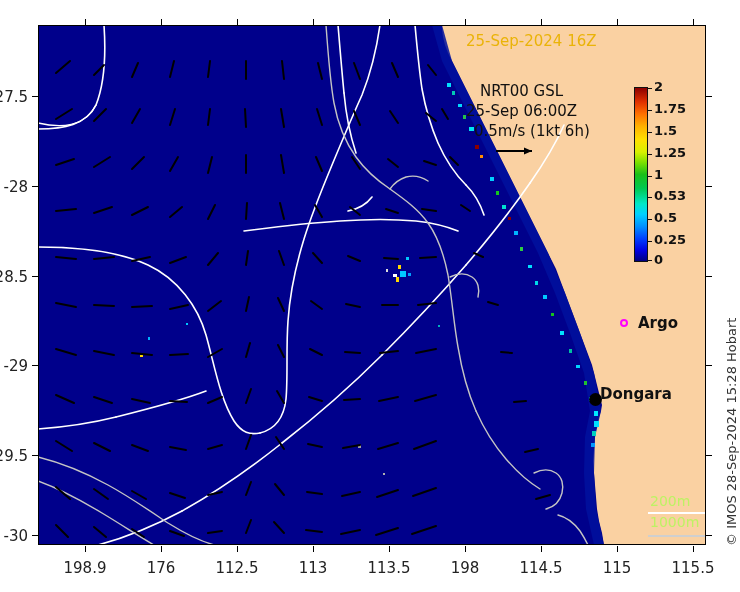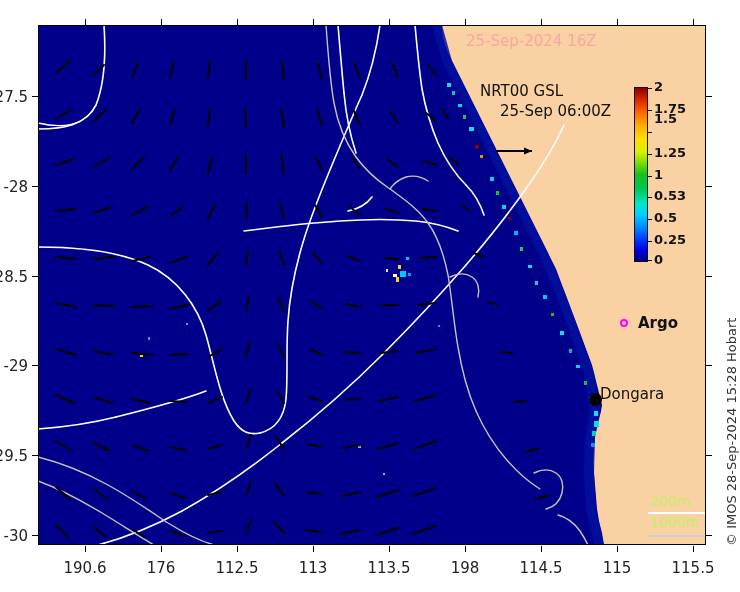--- a/index.html
+++ b/index.html
@@ -21,21 +21,21 @@
   .tick-t{position:absolute;width:1px;height:6px;background:#000;}
   .tick-l{position:absolute;width:6px;height:1px;background:#000;}
   .tick-r{position:absolute;width:6px;height:1px;background:#000;}
 
   .xlab{position:absolute;font-size:15px;color:#222;text-align:center;
         width:80px;}
   .ylab{position:absolute;font-size:15px;color:#222;text-align:right;
         width:42px;}
 
   
-  #title-stamp{position:absolute;font-size:15px;color:#fca5a5;white-space:nowrap;}
+  #title-stamp{position:absolute;font-size:15px;color:#eab308;white-space:nowrap;}
   .legend-line{position:absolute;font-size:15px;color:#111;white-space:nowrap;}
 
   #ref-arrow{position:absolute;}
 
   
   #cbar-wrap{position:absolute;}
   #cbar{position:absolute;width:14px;height:175px;border:1px solid #111;
         box-sizing:border-box;
         background:linear-gradient(to top,
            #00007f 0%,
@@ -56,21 +56,21 @@
   .cbtick{position:absolute;font-size:13px;font-weight:bold;color:#111;
           white-space:nowrap;}
   .cbdash{position:absolute;width:4px;height:1px;background:#111;}
 
   
   #argo-dot{position:absolute;width:8px;height:8px;border-radius:50%;
         border:2px solid #ff00ff;box-sizing:border-box;background:transparent;}
   #argo-label{position:absolute;font-size:15px;font-weight:bold;color:#111;}
   #dongara-dot{position:absolute;width:13px;height:13px;border-radius:50%;
         background:#000;}
-  #dongara-label{position:absolute;font-size:15px;font-weight:normal;color:#111;}
+  #dongara-label{position:absolute;font-size:15px;font-weight:bold;color:#111;}
 
   
   .depth-key{position:absolute;font-size:14px;color:#bef264;white-space:nowrap;}
   #depth-rule{position:absolute;height:2px;background:#cfcfcf;width:60px;}
   #depth-rule2{position:absolute;height:2px;background:#ffffff;width:60px;}
 
   
   #copyright{position:absolute;font-size:13px;color:#333;white-space:nowrap;
         transform-origin:left top;transform:rotate(-90deg);}
 </style>
@@ -336,21 +336,22 @@
           <line x1="512" y1="470" x2="498" y2="474"></line>
           <line x1="420" y1="140" x2="412" y2="132"></line>
           <line x1="410" y1="94" x2="404" y2="84"></line>
         </g>
       </g>
     </svg>
 
     <div id="title-stamp" style="left:428px;top:7px;">25-Sep-2024 16Z</div>
 
     <div class="legend-line" style="left:442px;top:57px;">NRT00 GSL</div>
-    <div class="legend-line" style="left:462px;top:77px;">25-Sep 06:00Z</div>
+    <div class="legend-line" style="left:428px;top:77px;">25-Sep 06:00Z</div>
+    <div class="legend-line" style="left:436px;top:97px;">0.5m/s (1kt 6h)</div>
 
     <svg id="ref-arrow" style="left:456px;top:118px;" width="46" height="16" viewBox="0 0 46 16">
       <line x1="2" y1="8" x2="38" y2="8" stroke="#000" stroke-width="1.8"></line>
       <path d="M38,8 L30,4.5 L30,11.5 Z" fill="#000"></path>
     </svg>
 
     <div id="argo-dot" style="left:582px;top:294px;"></div>
     <div id="argo-label" style="left:600px;top:289px;">Argo</div>
 
     <div id="dongara-dot" style="left:551px;top:368px;"></div>
@@ -369,21 +370,21 @@
       <div class="cbdash" style="left:14px;top:45px;"></div>
       <div class="cbdash" style="left:14px;top:67px;"></div>
       <div class="cbdash" style="left:14px;top:89px;"></div>
       <div class="cbdash" style="left:14px;top:110px;"></div>
       <div class="cbdash" style="left:14px;top:132px;"></div>
       <div class="cbdash" style="left:14px;top:154px;"></div>
       <div class="cbdash" style="left:14px;top:173px;"></div>
 
       <div class="cbtick" style="left:20px;top:-8px;">2</div>
       <div class="cbtick" style="left:20px;top:14px;">1.75</div>
-      <div class="cbtick" style="left:20px;top:24px;text-align:right;">1.5</div>
+      <div class="cbtick" style="left:20px;top:36px;text-align:right;">1.5</div>
       <div class="cbtick" style="left:20px;top:58px;">1.25</div>
       <div class="cbtick" style="left:20px;top:80px;">1</div>
       <div class="cbtick" style="left:20px;top:101px;">0.53</div>
       <div class="cbtick" style="left:20px;top:123px;">0.5</div>
       <div class="cbtick" style="left:20px;top:145px;">0.25</div>
       <div class="cbtick" style="left:20px;top:165px;">0</div>
 
     </div>
   </div>
 
@@ -403,21 +404,21 @@
     <div class="tick-t" style="left:85px;top:19px;"></div>
     <div class="tick-t" style="left:161px;top:19px;"></div>
     <div class="tick-t" style="left:237px;top:19px;"></div>
     <div class="tick-t" style="left:313px;top:19px;"></div>
     <div class="tick-t" style="left:389px;top:19px;"></div>
     <div class="tick-t" style="left:465px;top:19px;"></div>
     <div class="tick-t" style="left:541px;top:19px;"></div>
     <div class="tick-t" style="left:617px;top:19px;"></div>
     <div class="tick-t" style="left:693px;top:19px;"></div>
 
-    <div class="xlab" style="left:45px;top:559px;">190.6</div>
+    <div class="xlab" style="left:45px;top:559px;">198.9</div>
     <div class="xlab" style="left:121px;top:559px;">176</div>
     <div class="xlab" style="left:197px;top:559px;">112.5</div>
     <div class="xlab" style="left:273px;top:559px;">113</div>
     <div class="xlab" style="left:349px;top:559px;">113.5</div>
     <div class="xlab" style="left:425px;top:559px;">198</div>
     <div class="xlab" style="left:501px;top:559px;">114.5</div>
     <div class="xlab" style="left:577px;top:559px;">115</div>
     <div class="xlab" style="left:653px;top:559px;">115.5</div>
   </div>
 

